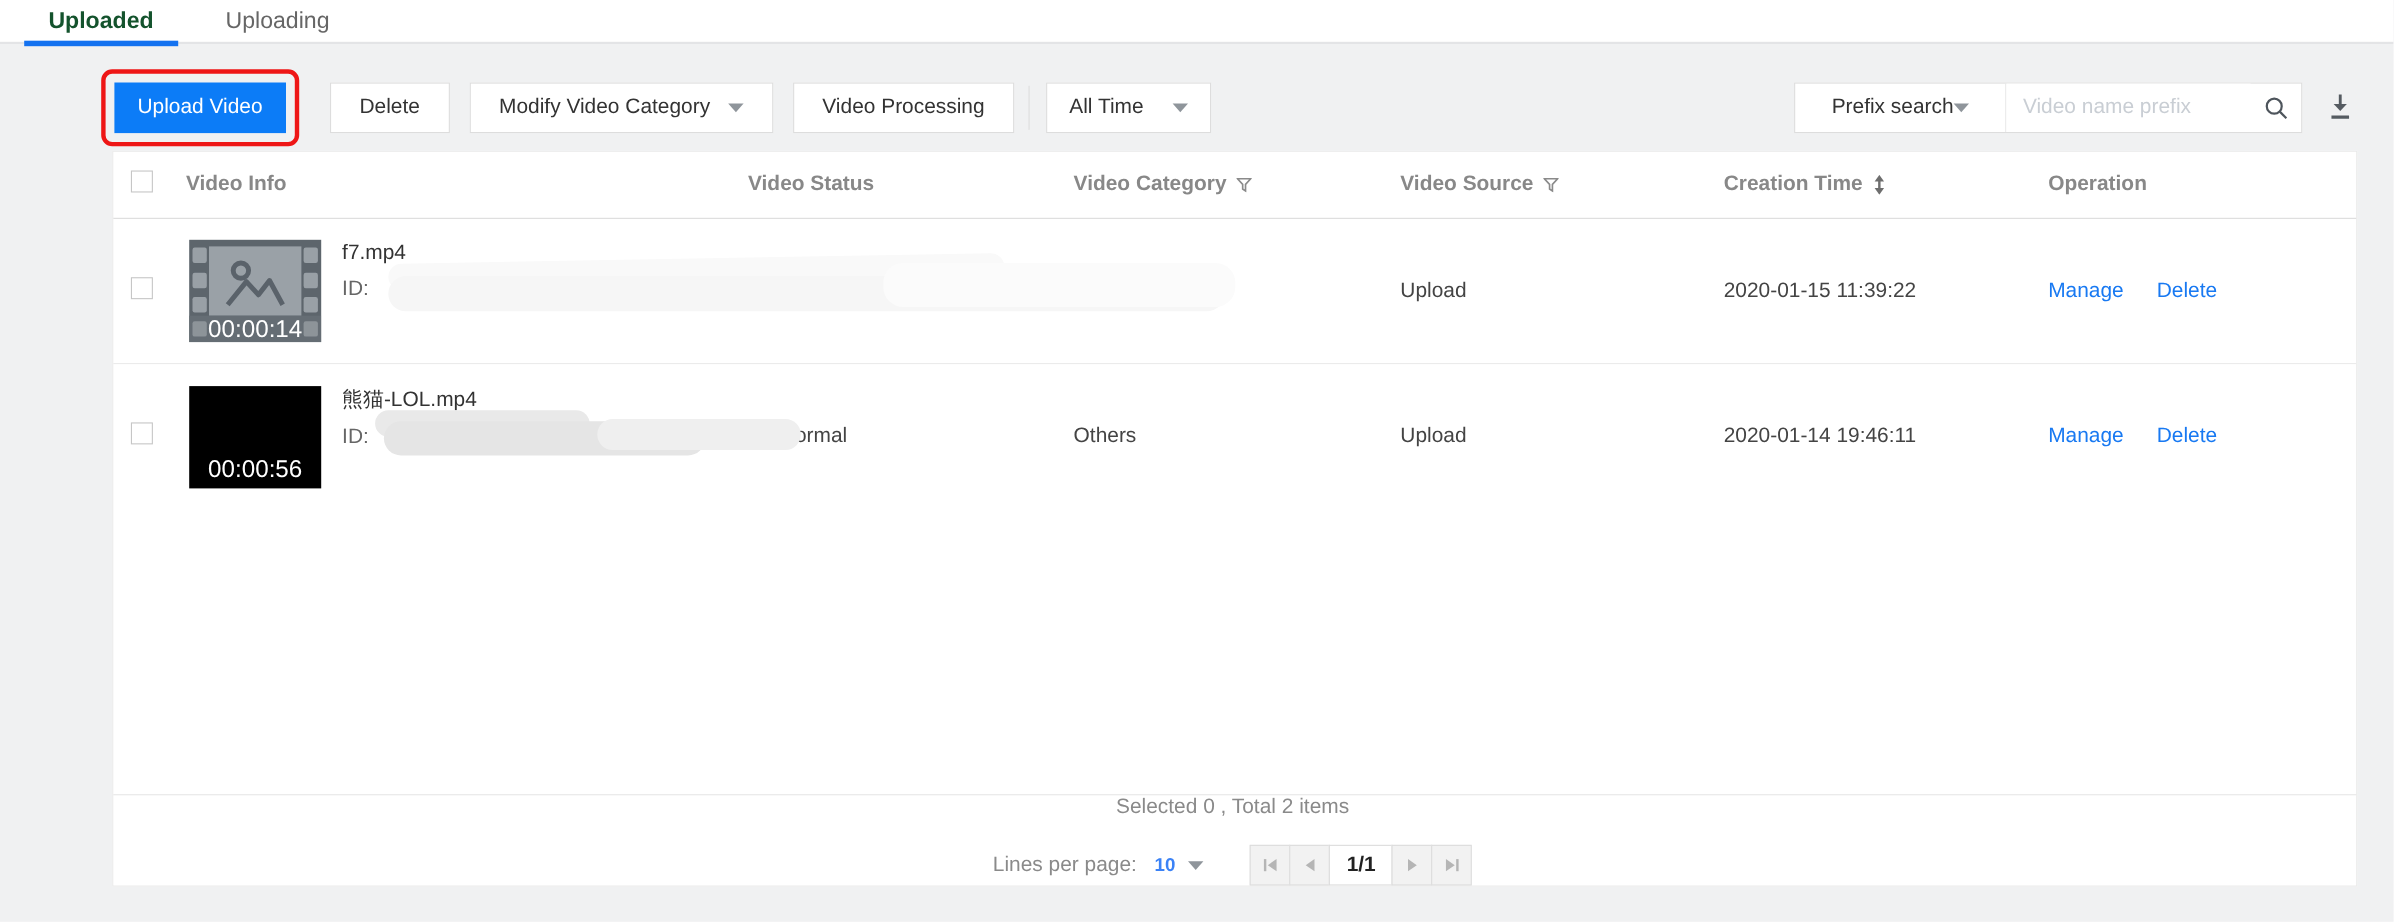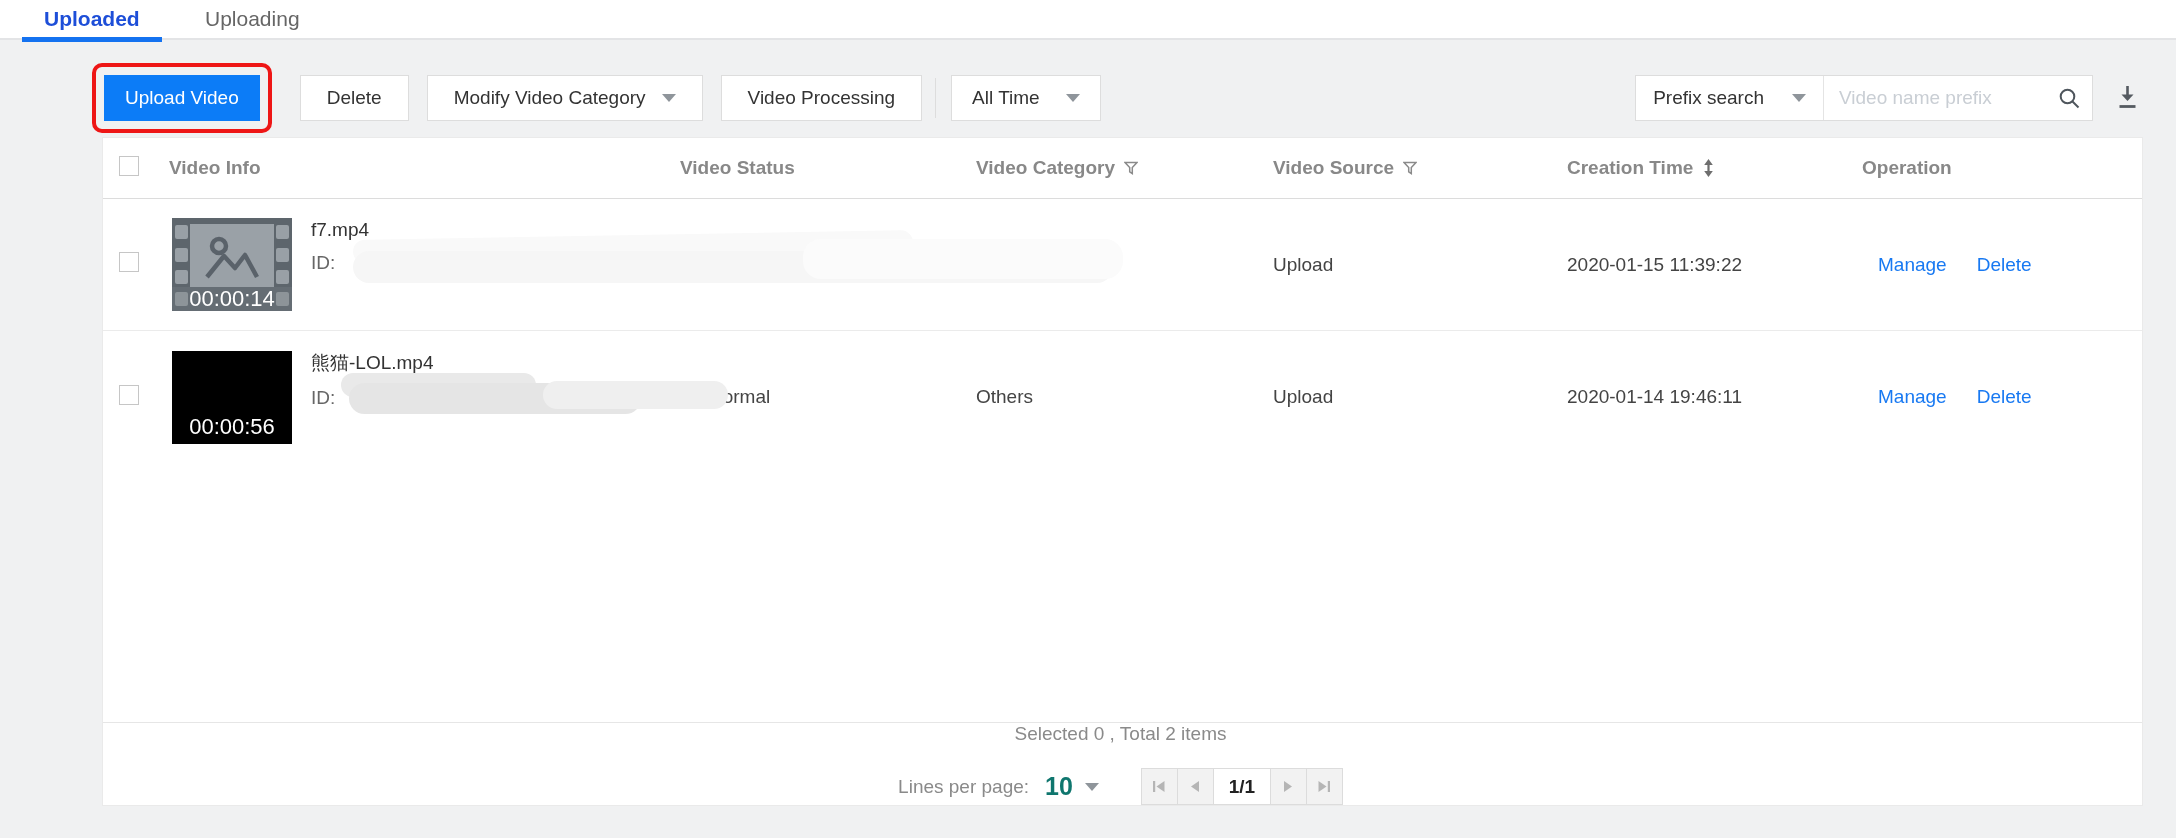--- a/index.html
+++ b/index.html
@@ -8,21 +8,21 @@
     font-family:"Liberation Sans","DejaVu Sans",sans-serif;
     background:#f0f1f2;
     position:relative;
     overflow:hidden;
     color:#444;
   }
   
   .tabbar{ position:absolute; top:0; left:0; width:2176px; height:40px;
            background:#fff; border-bottom:2px solid #e3e4e6; }
   .tab{ position:absolute; top:7px; font-size:21px; cursor:pointer; }
-  .tab.active{ left:44px; font-weight:bold; color:#1d4ed8; }
+  .tab.active{ left:44px; font-weight:bold; color:#14532d; }
   .tab.inactive{ left:205px; color:#666; }
   .tab-indicator{ position:absolute; left:22px; top:37px; width:140px; height:5px; background:#1472f0; }
 
   
   .toolbar{ position:absolute; left:92px; top:67px; right:33px; height:62px;
             display:flex; align-items:center; }
   .btn{ height:46px; display:inline-flex; align-items:center; justify-content:center;
         background:#fff; border:1px solid #ddd; font-size:19px; color:#333;
         padding:0 26px; cursor:pointer; white-space:nowrap; }
   .btn-primary{ background:#0c7cf7; border:none; color:#fff; padding:0 21px; min-width:150px; }
@@ -31,21 +31,21 @@
   .tb-gap{ margin-left:18px; }
   .dropdown{ display:inline-flex; align-items:center; }
   .dropdown .caret{ margin-left:16px; }
   .dd-alltime{ min-width:150px; justify-content:space-between; padding:0 20px; }
   .vsep{ width:1px; height:40px; background:#ddd; margin:0 15px 0 13px; }
   .caret{ width:0; height:0; border-left:7px solid transparent; border-right:7px solid transparent;
           border-top:8px solid #8f959b; display:inline-block; }
 
   .toolbar-right{ margin-left:auto; display:flex; align-items:center; }
   .search-control{ height:46px; display:flex; align-items:stretch; background:#fff; border:1px solid #ddd; }
-  .search-scope{ display:flex; align-items:center; gap:28px; padding:0 17px;
+  .search-scope{ display:flex; align-items:center; gap:0; padding:0 33px;
                  border-right:1px solid #e4e4e4; font-size:19px; color:#333; cursor:pointer; }
   .search-input{ width:222px; border:none; outline:none; font-size:19px; color:#333; padding:0 4px 0 15px; }
   .search-input::placeholder{ color:#c9ced4; }
   .search-btn{ width:46px; display:flex; align-items:center; justify-content:center; cursor:pointer; }
   .dl-btn{ margin-left:18px; width:32px; height:46px; display:flex; align-items:center;
            justify-content:center; cursor:pointer; }
 
   
   .panel{ position:absolute; left:102px; top:137px; width:2041px; height:669px;
           background:#fff; border:1px solid #eaeaea; }
@@ -54,21 +54,21 @@
   .th{ display:flex; align-items:center; gap:9px; }
   .trow{ height:132px; position:relative; font-size:19px; color:#444; }
   .trow.divided{ border-bottom:1px solid #ebebeb; }
   .checkbox{ width:20px; height:20px; border:1px solid #c6c6c6; background:#fff;
              margin-left:16px; display:inline-block; cursor:pointer; }
   .cell-info{ display:flex; align-items:center; }
   .info-text{ margin-left:19px; margin-bottom:36px; }
   .v-name{ color:#333; font-size:19px; margin-bottom:11px; }
   .v-id{ color:#666; font-size:19px; }
   .cell-status{ display:flex; align-items:center; gap:9px; }
-  .op-links{ display:flex; gap:30px;margin-left:16px; }
+  .op-links{ display:flex; gap:30px; }
   .link{ color:#1879f2; cursor:pointer; font-size:19px; }
 
   
   .thumb-film{ width:120px; height:93px; background:#5d656c; position:relative; overflow:hidden; flex:none; margin-left:3px; }
   .hole-col{ position:absolute; top:7px; bottom:27px; width:13px; display:flex;
              flex-direction:column; justify-content:space-between; }
   .hole-col.l{ left:3px; } .hole-col.r{ right:3px; }
   .hole{ height:14px; border-radius:2px; background:#99a0a6; }
   .film-center{ position:absolute; left:18px; right:18px; top:6px; bottom:24px; background:#9aa1a7;
                 display:flex; align-items:center; justify-content:center; }
@@ -90,21 +90,21 @@
   .s2b{ left:246px; top:52px; width:292px; height:31px; background:#e5e5e5; }
   .s2c{ left:440px; top:50px; width:185px; height:28px; background:#efefef; }
 
   
   .tfoot{ position:absolute; left:0; right:0; bottom:0; height:83px; border-top:1px solid #e6e6e6;
           display:flex; align-items:center; justify-content:space-between; padding:0 20px 0 16px;flex-direction:column; }
   .summary{ color:#8a8a8a; font-size:19px; }
   .foot-right{ display:flex; align-items:center; }
   .lpp-label{ color:#8a8a8a; font-size:19px; }
   .lpp-select{ display:flex; align-items:center; gap:12px; margin-left:16px; cursor:pointer; }
-  .lpp-value{ font-weight:bold; color:#0f766e; font-size:25px; }
+  .lpp-value{ font-weight:bold; color:#3b82f6; font-size:17px; }
   .pager{ display:flex; margin-left:42px;align-items:center; }
   .pg-btn{ width:37px; height:37px; background:#f2f2f2; border:1px solid #dcdcdc;
            display:flex; align-items:center; justify-content:center; margin-left:-1px; cursor:pointer; }
   .pg-btn.first{ margin-left:0; }
   .pg-page{ width:58px; height:37px; background:#fff; border:1px solid #dcdcdc; margin-left:-1px;
             display:flex; align-items:center; justify-content:center;
             font-weight:bold; color:#222; font-size:19px; }
   svg{ display:block; }
 </style>
 </head>

